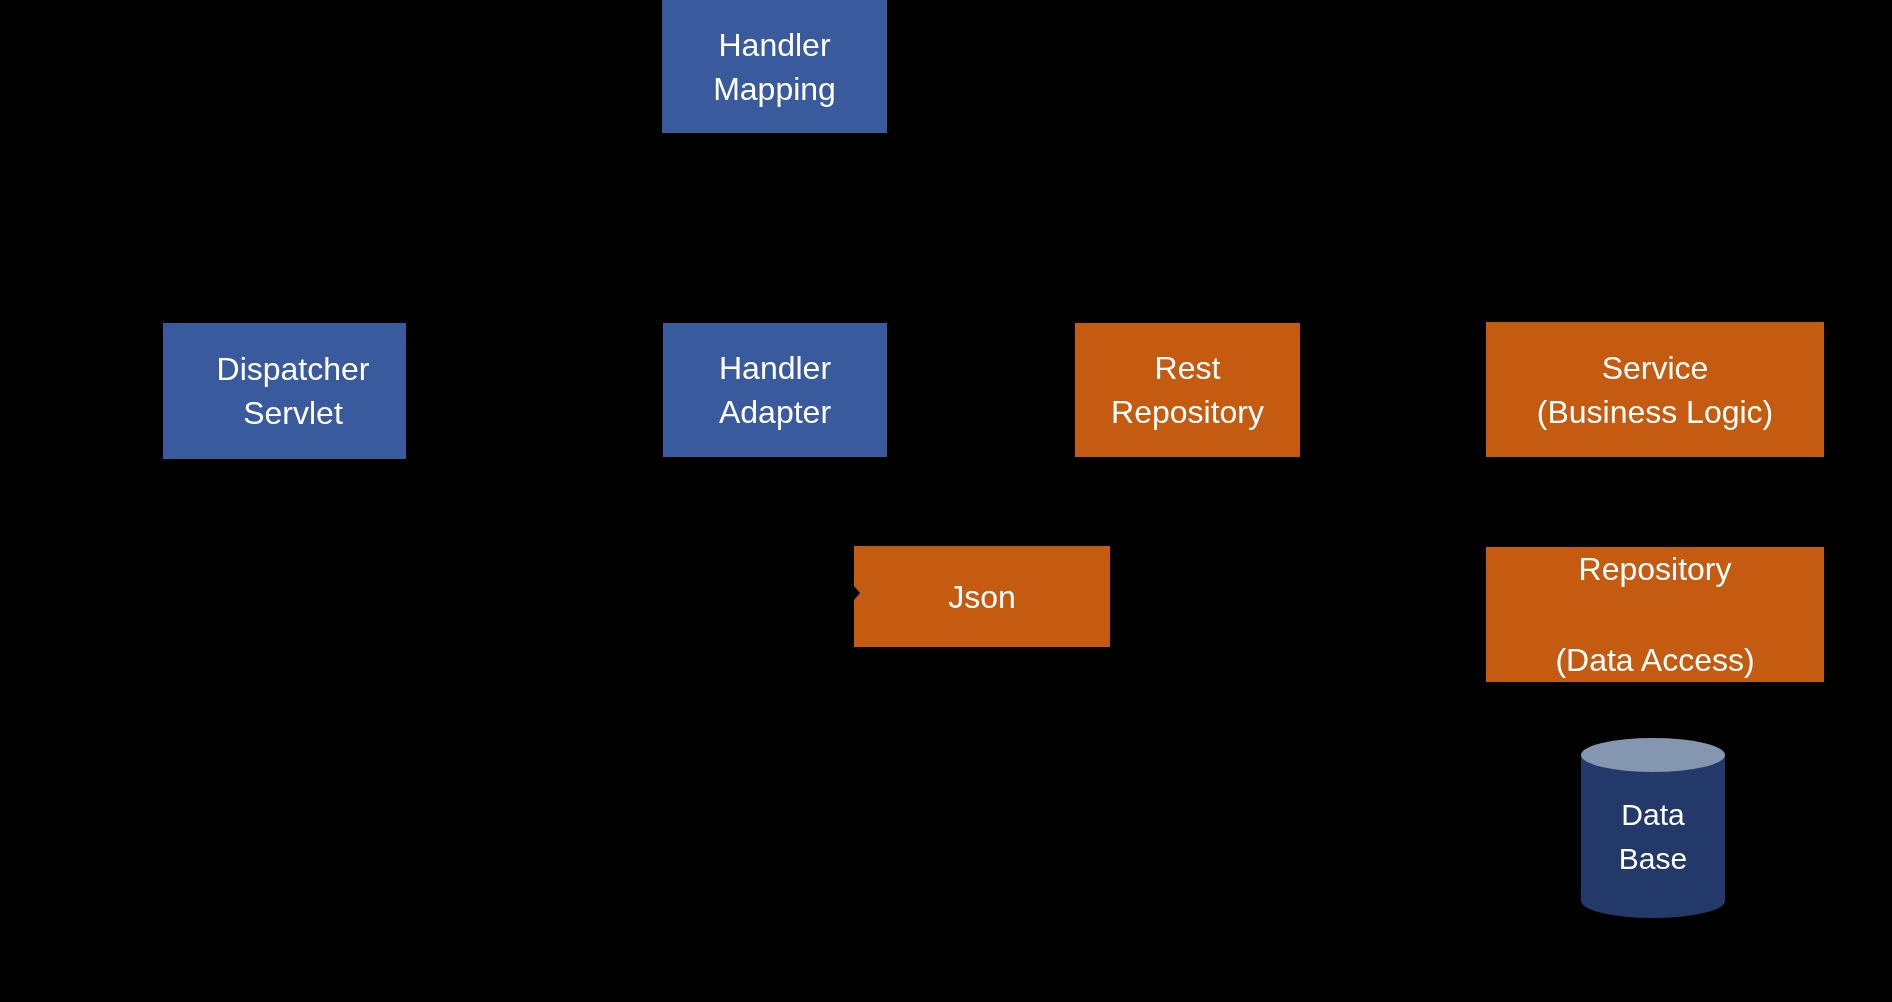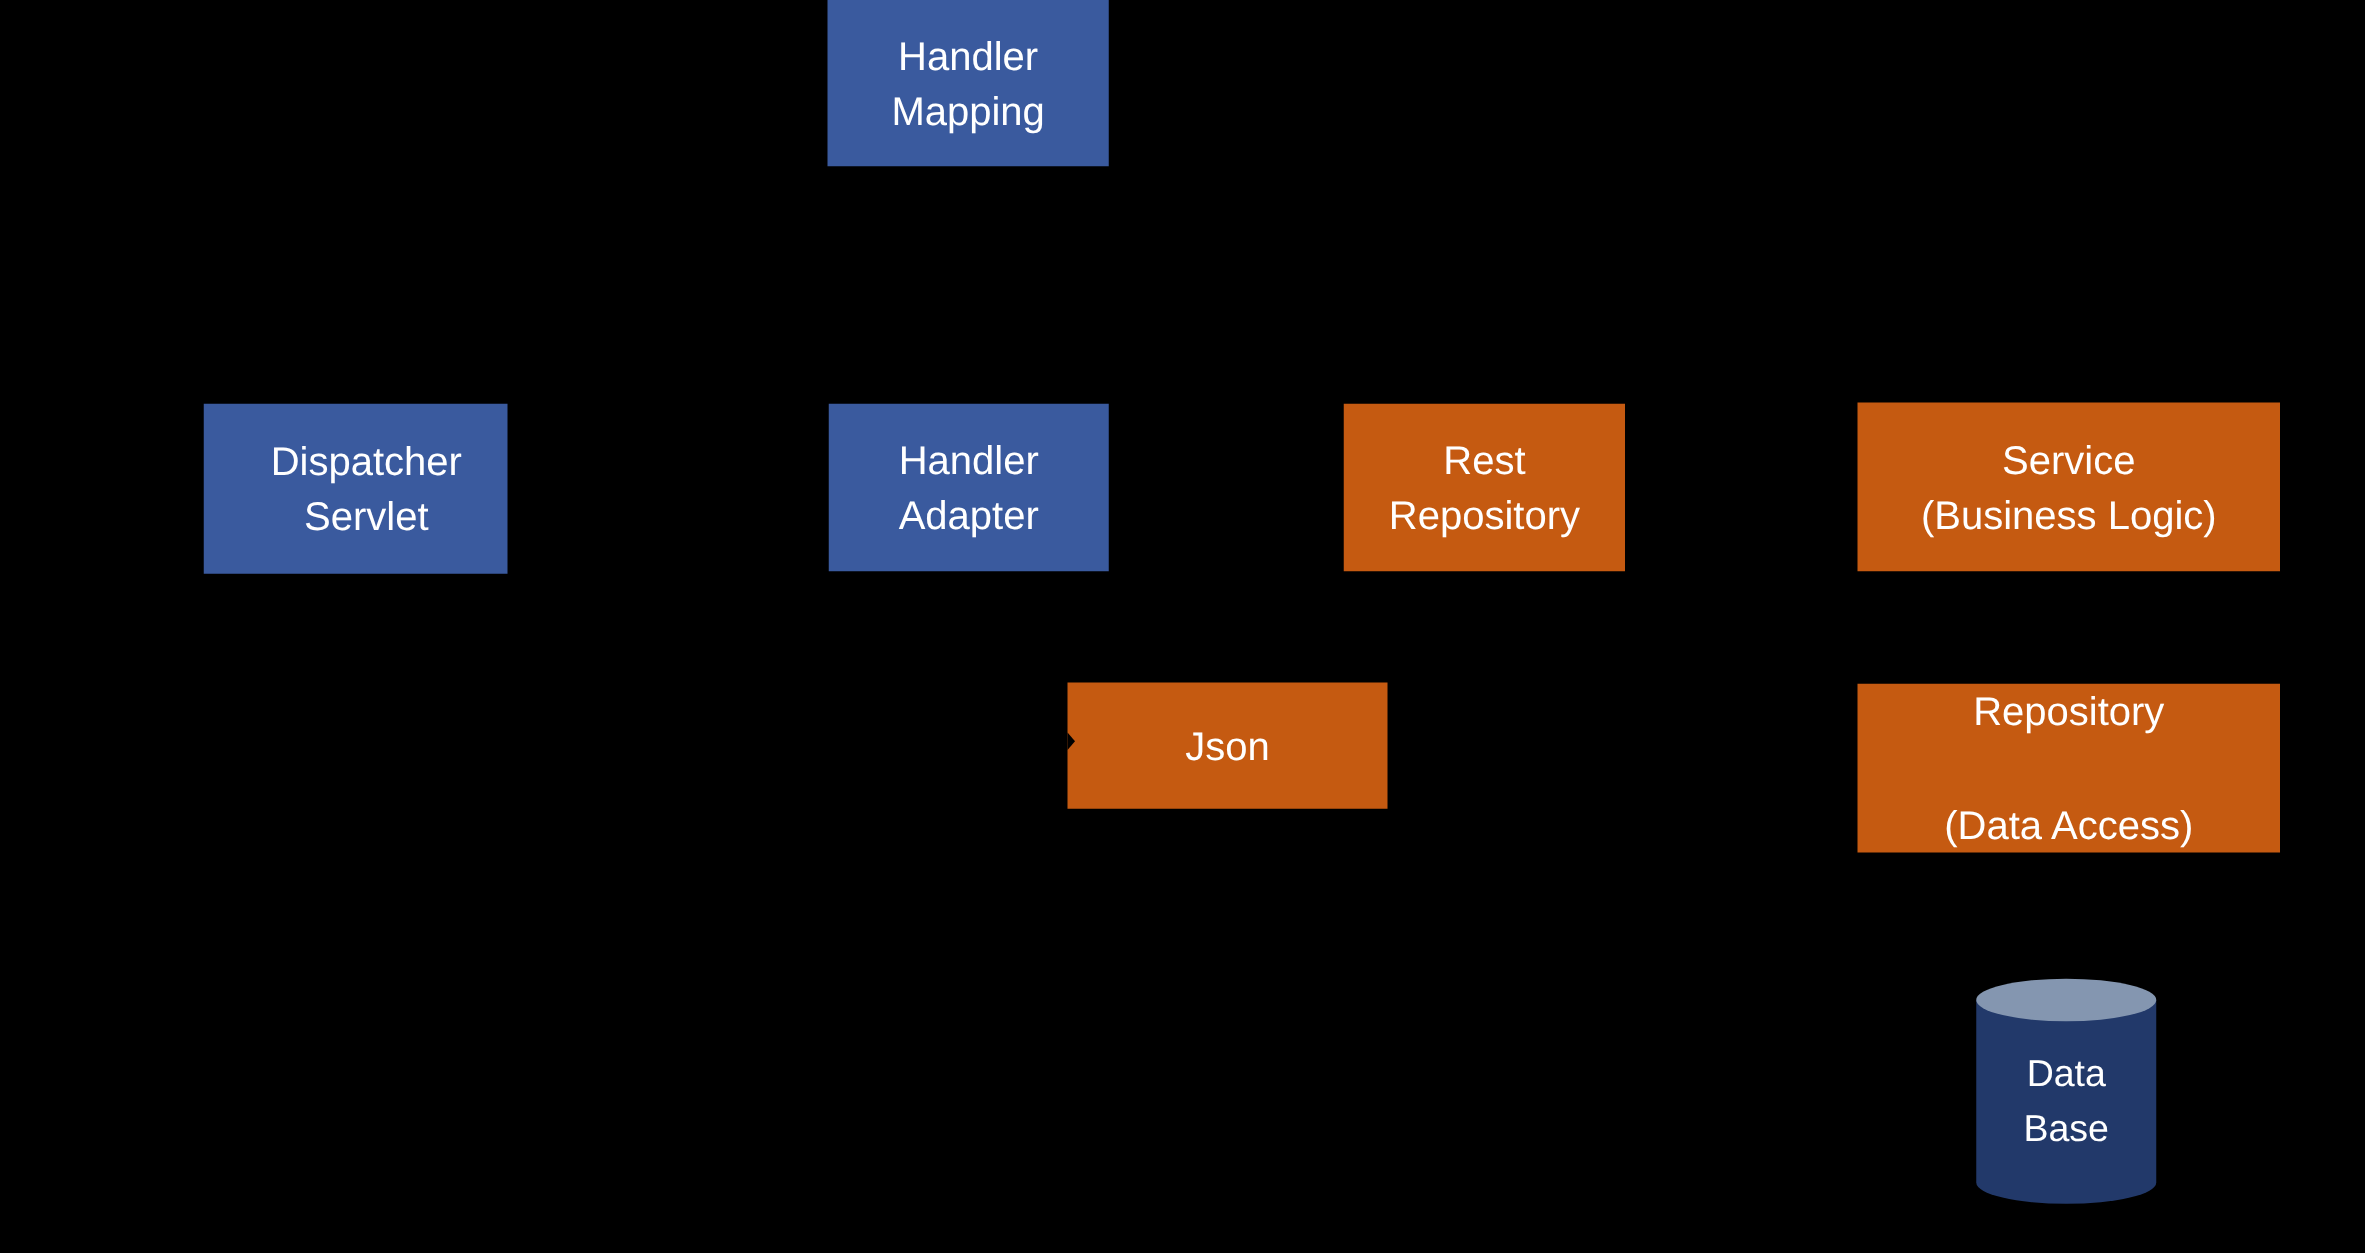--- a/index.html
+++ b/index.html
@@ -25,21 +25,21 @@
 
   #n-handler-mapping    { left: 662px;  top: 0;     width: 225px; height: 133px; }
   #n-dispatcher-servlet { left: 163px;  top: 323px; width: 226px; height: 136px; }
   #n-handler-adapter    { left: 663px;  top: 323px; width: 224px; height: 134px; }
   #n-rest-controller    { left: 1075px; top: 323px; width: 225px; height: 134px; }
   #n-service            { left: 1486px; top: 322px; width: 338px; height: 135px; }
   #n-json               { left: 854px;  top: 546px; width: 256px; height: 101px;  }
   #n-repository         { left: 1486px; top: 547px; width: 338px; height: 135px; }
 
   
-  #n-database { position: absolute; left: 1581px; top: 783px; width: 144px; height: 180px; }
+  #n-database { position: absolute; left: 1581px; top: 738px; width: 144px; height: 180px; }
   #n-database .cyl-body {
     position: absolute; left: 0; top: 17px; width: 144px; height: 163px;
     border-radius: 0 0 72px 72px / 0 0 17px 17px;
   }
   #n-database .cyl-top {
     position: absolute; left: 0; top: 0; width: 144px; height: 34px;
     border-radius: 50%;
   }
   #n-database .cyl-label {
     position: absolute; left: 0; top: 17px; width: 144px; height: 163px;

